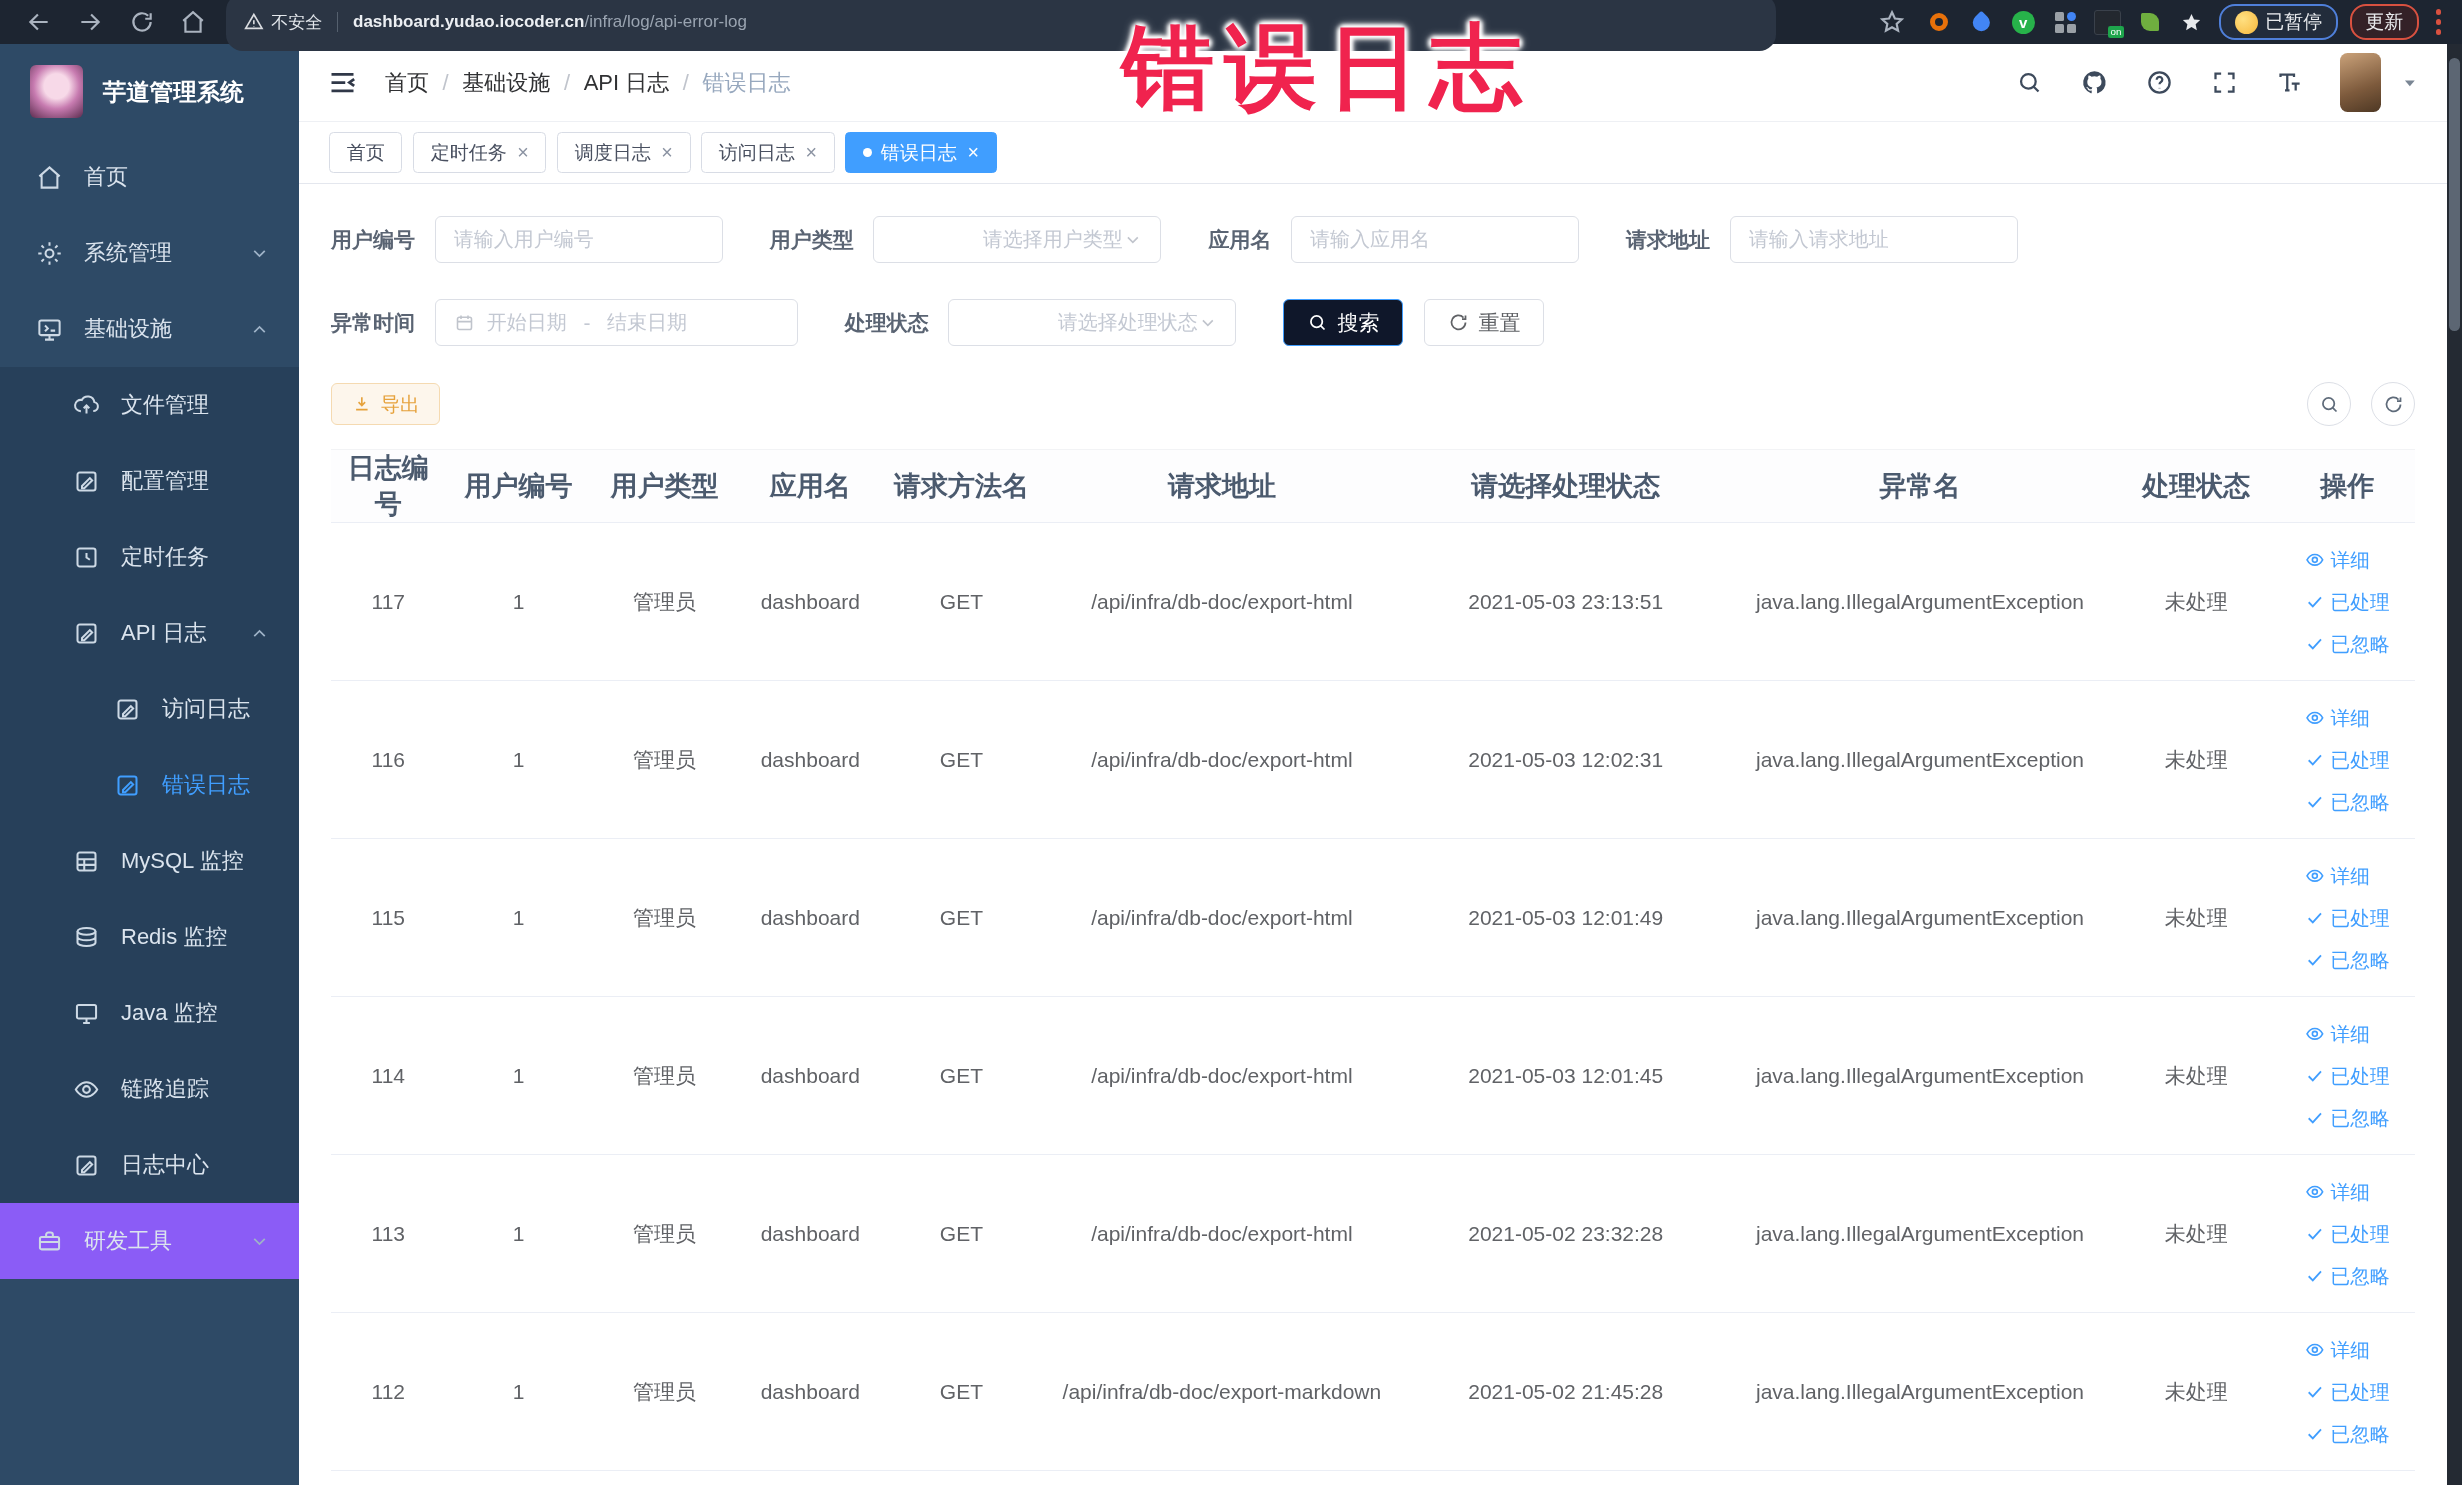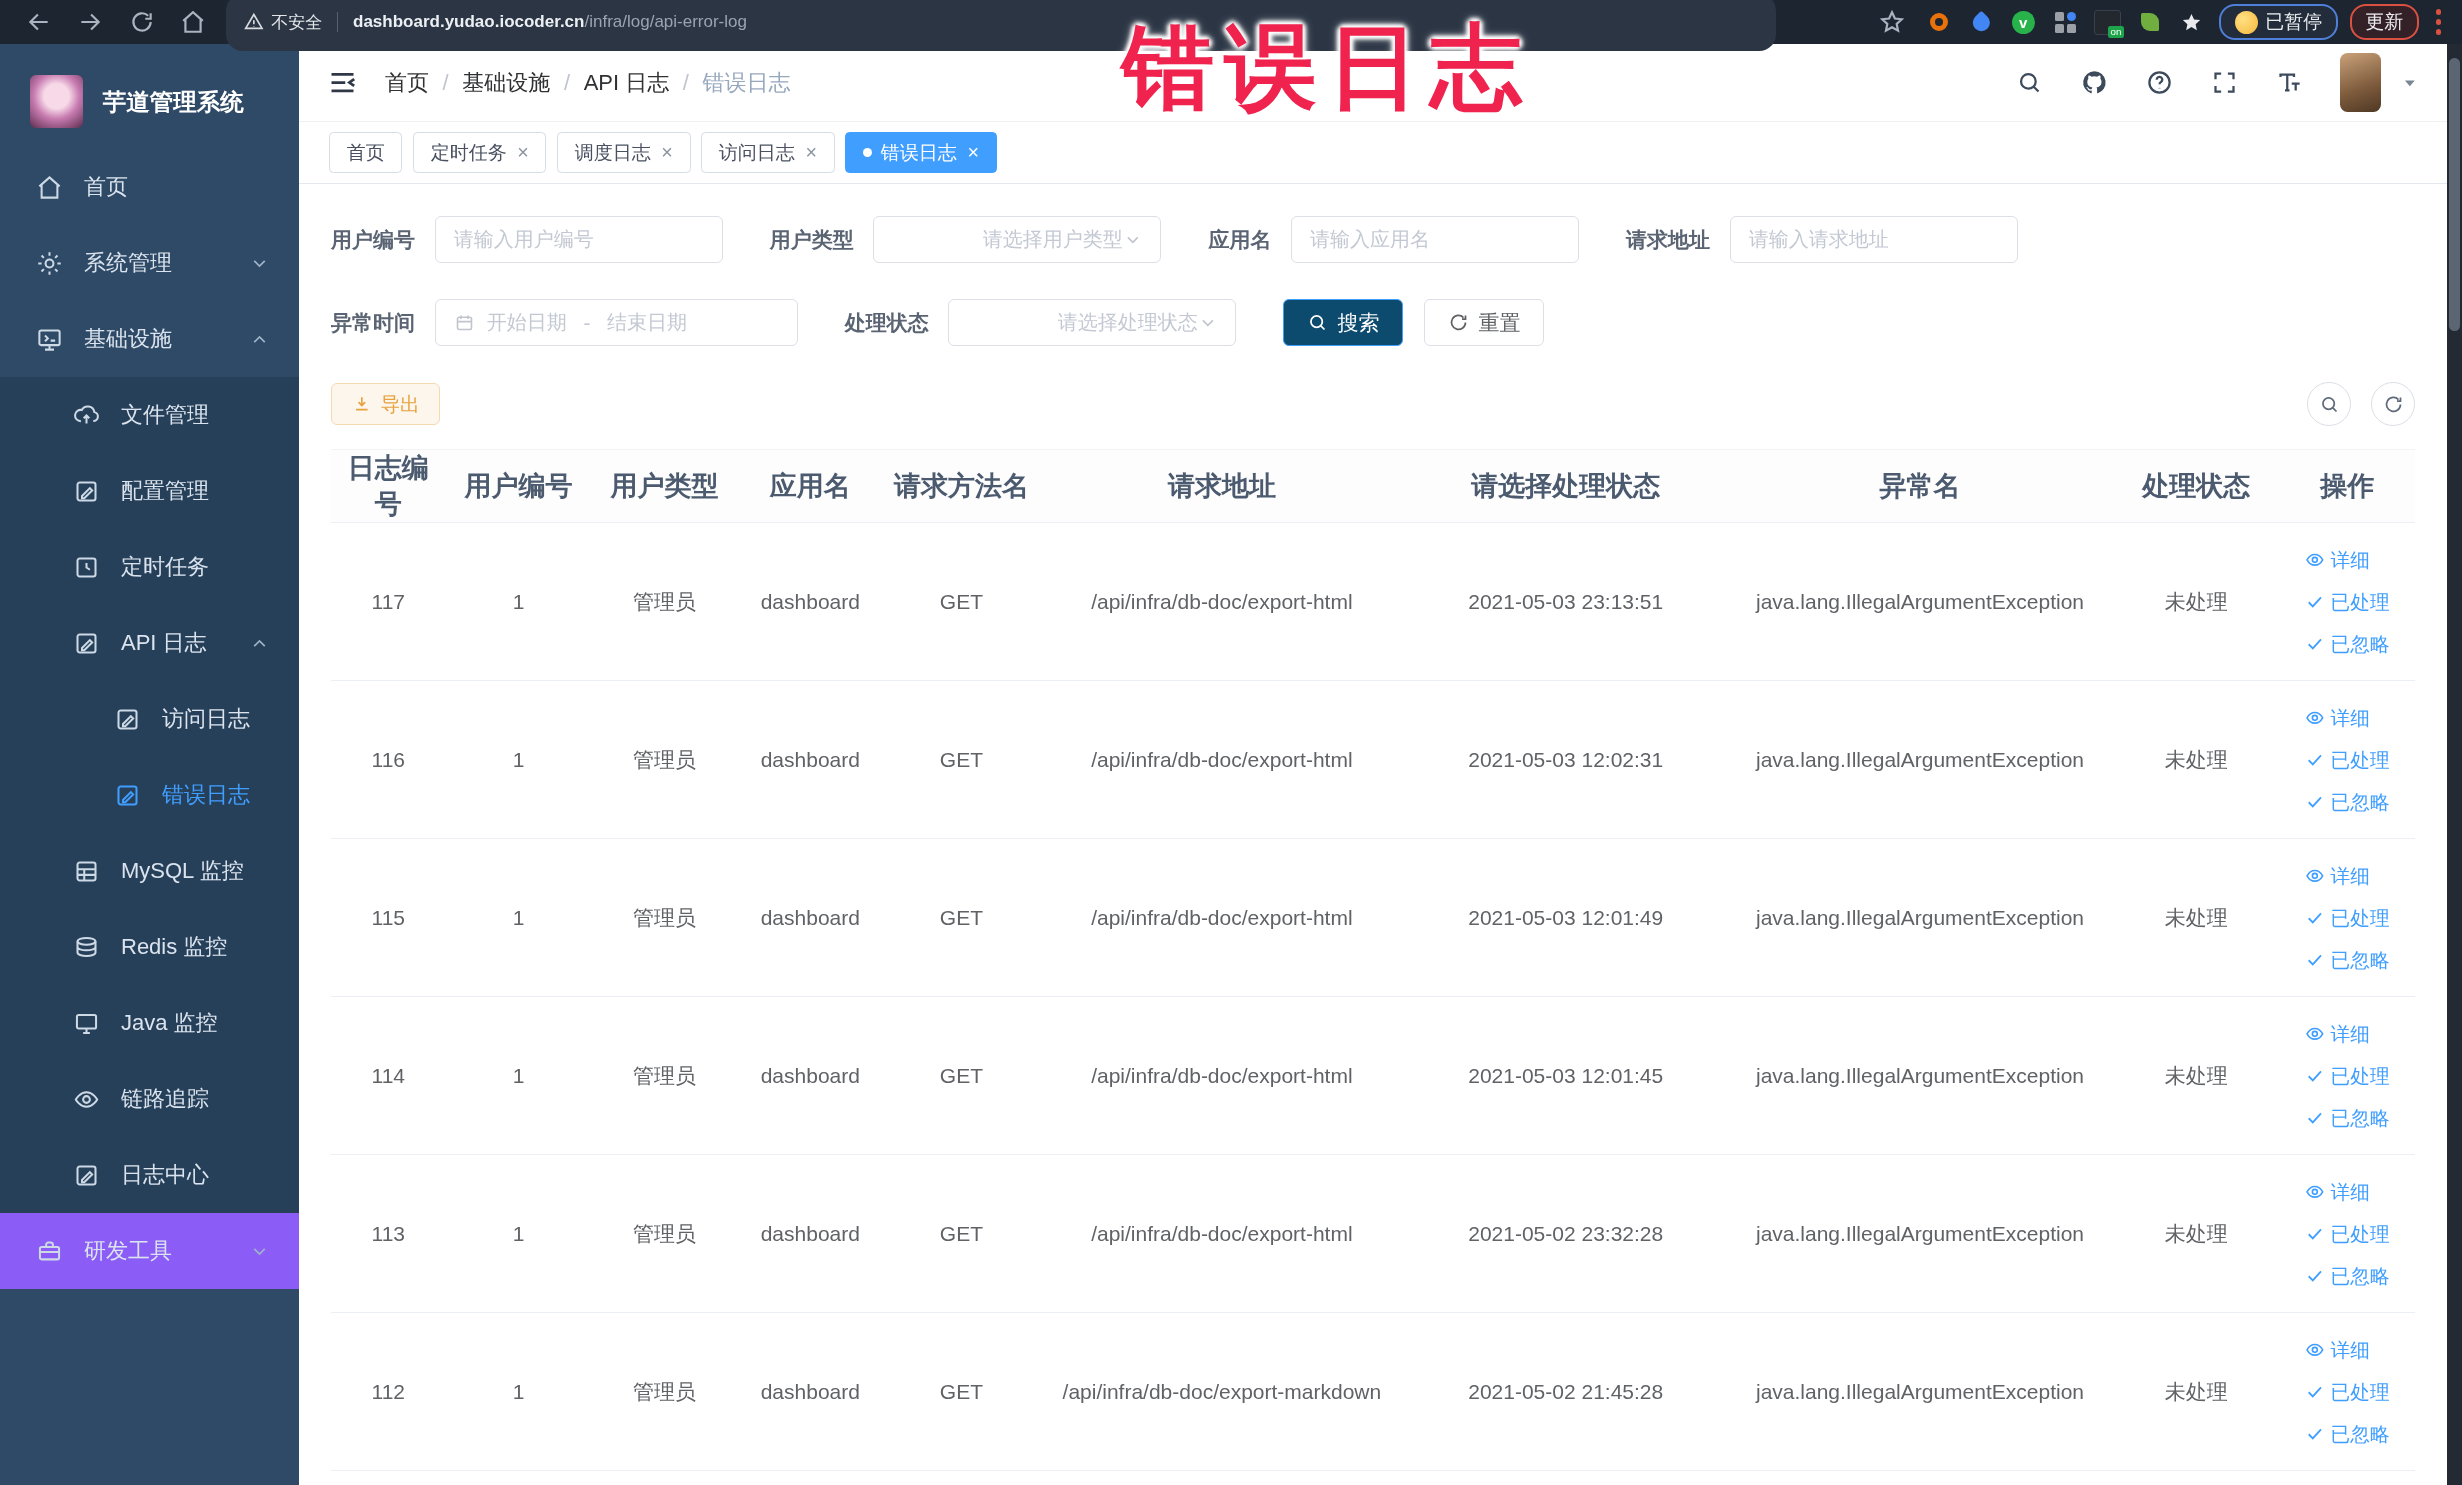--- a/index.html
+++ b/index.html
@@ -34,21 +34,21 @@
   .emoji{width:23px;height:23px;border-radius:50%;background:radial-gradient(circle at 35% 35%,#ffe082,#f6b73c);margin-right:7.6px;position:relative;}
   .kebab{display:flex;flex-direction:column;margin:0 7.6px 0 10.6px;}
   .kebab i{width:5.3px;height:5.3px;border-radius:50%;background:#d95140;margin:2.3px 0;}
 
   
   .scrollbar{position:absolute;top:44px;right:0;width:15px;bottom:0;background:#242a33;z-index:4;}
   .scroll-thumb{position:absolute;top:13.6px;left:2.3px;width:10.6px;height:273px;border-radius:5.3px;background:#5c6673;}
 
   
   .sidebar{position:absolute;top:44px;left:0;width:299px;bottom:0;background:#2e4a66;color:#dbe4ee;overflow:hidden;}
-  .logo-row{display:flex;align-items:center;padding:31px 0 21px 30px;}
+  .logo-row{display:flex;align-items:center;padding:21px 0 21px 30px;}
   .logo-img{width:53px;height:53px;border-radius:6px;background:radial-gradient(circle at 50% 40%,#f7d9e8 0 30%,#c77bb0 55%,#5b2c4e);flex:none;}
   .logo-title{margin-left:19.7px;font-size:23.5px;font-weight:700;color:#fff;white-space:nowrap;}
   .s-item{display:flex;align-items:center;height:76px;padding-left:36px;font-size:22px;cursor:pointer;}
   .s-item .ic{width:27px;height:27px;margin-right:21px;flex:none;color:#cdd9e5;}
   .s-item .chev{margin-left:auto;margin-right:29px;width:21px;height:21px;color:#9fb3c8;}
   .s-sub{background:#27405a;}
   .s-item.sub1{padding-left:73px;}
   .s-item.sub2{padding-left:114px;}
   .s-item.active{color:#409eff;}
   .s-item.active .ic{color:#409eff;}
@@ -88,21 +88,21 @@
   .f-input .ph{color:#c3c8d2;font-size:20px;white-space:nowrap;overflow:hidden;}
   .f-select{justify-content:flex-end;}
   .f-select .arr{width:19.7px;height:19.7px;color:#c0c4cc;flex:none;}
   .f-select .arr svg{width:100%;height:100%;}
   .f-date{width:363px;}
   .f-date .cal{width:21px;height:21px;color:#c0c4cc;margin-right:12px;flex:none;}
   .f-date .cal svg{width:100%;height:100%;}
   .f-date .sep{color:#c3c8d2;font-size:21px;margin:0 16.7px;}
   .btn{display:flex;align-items:center;height:47px;border-radius:6px;font-size:21px;padding:0 23px;border:1.1px solid transparent;cursor:pointer;white-space:nowrap;}
   .btn svg{width:21px;height:21px;margin-right:9px;}
-  .btn-primary{background:#0c4a6e;color:#fff;border-color:#409eff;margin-right:21px;}
+  .btn-primary{background:#0f172a;color:#fff;border-color:#409eff;margin-right:21px;}
   .btn-plain{background:#fff;color:#606266;border-color:#dcdfe6;}
 
   
   .toolbar-row{display:flex;align-items:center;margin:1.5px 0 23px;}
   .btn-export{height:42px;background:#fdf6ec;border:1.1px solid #f5dab1;color:#e6a23c;font-size:19.7px;padding:0 19.7px;justify-content:center;}
   .btn-export svg{width:19.7px;height:19.7px;}
   .circle-btns{margin-left:auto;display:flex;align-items:center;}
   .cbtn{width:42px;height:42px;border-radius:50%;border:1.1px solid #dcdfe6;background:#fff;color:#5f6b7a;display:flex;align-items:center;justify-content:center;margin-left:19.7px;}
   .cbtn svg{width:21px;height:21px;}
 

